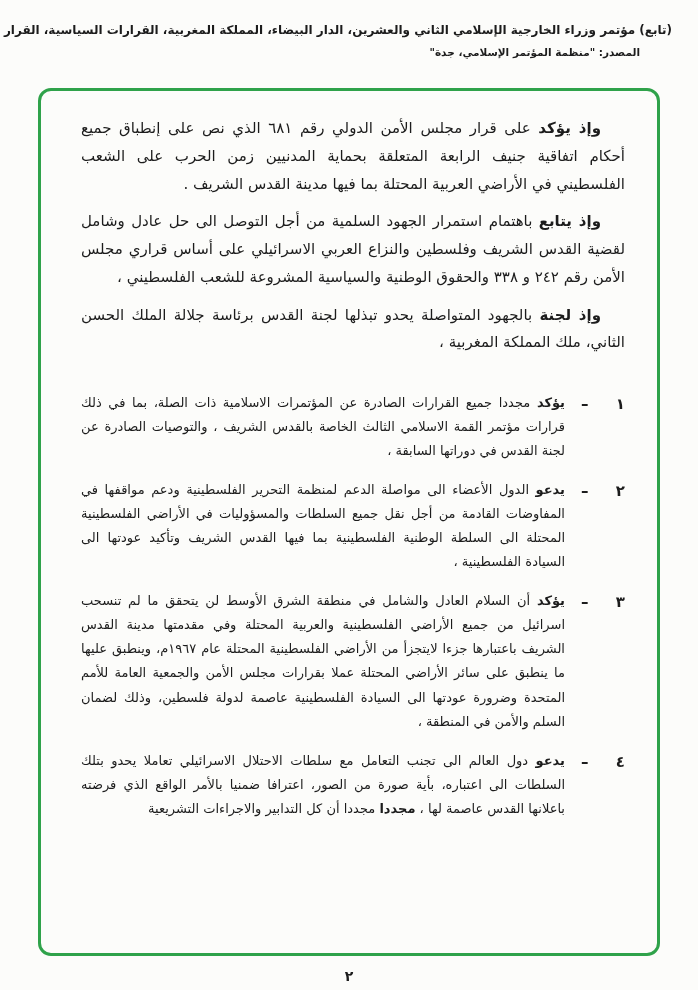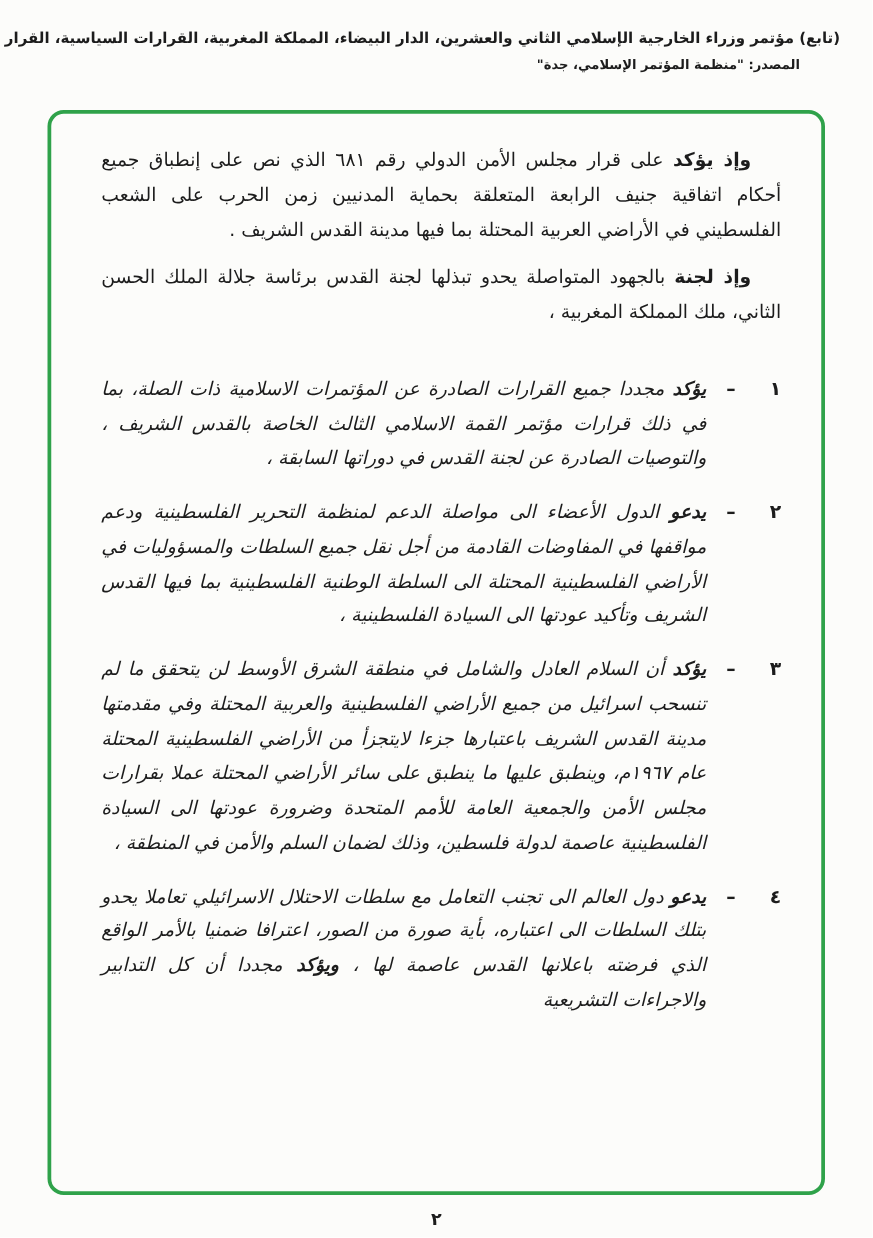--- a/index.html
+++ b/index.html
@@ -37,21 +37,21 @@
     margin-bottom:10px;
   }
   .items-section { margin-top:34px; }
   .item { display:flex; gap:16px; margin-bottom:15px; }
   .marker {
     flex:0 0 44px;
     display:flex; justify-content:space-between; align-items:flex-start;
     font-size:15px; line-height:1.85; font-weight:bold;
   }
   .itext {
-    flex:1; font-size:15px; line-height:1.85; text-align:justify;font-style:italic;
+    flex:1; font-size:13px; line-height:1.85; text-align:justify;
   }
   .lead, .bold-mid { font-weight:bold; }
   .footer-page {
     position:absolute; bottom:6px; left:0; right:0;
     text-align:center; font-size:14px; font-weight:bold;
   }
 </style>
 </head>
 <body>
 
@@ -59,20 +59,21 @@
 
   <div class="header">
     <div class="header-line1">(تابع) مؤتمر وزراء الخارجية الإسلامي الثاني والعشرين، الدار البيضاء، المملكة المغربية، القرارات السياسية، القرار الرقم ٢٢/٢-س</div>
     <div class="header-line2">المصدر: "منظمة المؤتمر الإسلامي، جدة"</div>
   </div>
 
   <div class="frame" style="border-color: rgb(47, 162, 74);">
 
     <div>
       <p class="para"><b class="lead">وإذ يؤكد</b><span> على قرار مجلس الأمن الدولي رقم ٦٨١ الذي نص على إنطباق جميع أحكام اتفاقية جنيف الرابعة المتعلقة بحماية المدنيين زمن الحرب على الشعب الفلسطيني في الأراضي العربية المحتلة بما فيها مدينة القدس الشريف .</span></p>
+      <p class="para"><b class="lead">وإذ يتابع</b><span> باهتمام استمرار الجهود السلمية من أجل التوصل الى حل عادل وشامل لقضية القدس الشريف وفلسطين والنزاع العربي الاسرائيلي على أساس قراري مجلس الأمن رقم ٢٤٢ و ٣٣٨ والحقوق الوطنية والسياسية المشروعة للشعب الفلسطيني ،</span></p>
       <p class="para"><b class="lead">وإذ لجنة</b><span> بالجهود المتواصلة يحدو تبذلها لجنة القدس برئاسة جلالة الملك الحسن الثاني، ملك المملكة المغربية ،</span></p>
     </div>
 
     <div class="items-section">
 
       <div class="item">
         <div class="marker">
           <span>١</span>
           <span>–</span>
         </div>
@@ -93,21 +94,21 @@
           <span>–</span>
         </div>
         <p class="itext"><b class="lead">يؤكد</b><span> أن السلام العادل والشامل في منطقة الشرق الأوسط لن يتحقق ما لم تنسحب اسرائيل من جميع الأراضي الفلسطينية والعربية المحتلة وفي مقدمتها مدينة القدس الشريف باعتبارها جزءا لايتجزأ من الأراضي الفلسطينية المحتلة عام ١٩٦٧م، وينطبق عليها ما ينطبق على سائر الأراضي المحتلة عملا بقرارات مجلس الأمن والجمعية العامة للأمم المتحدة وضرورة عودتها الى السيادة الفلسطينية عاصمة لدولة فلسطين، وذلك لضمان السلم والأمن في المنطقة ،</span><b class="bold-mid"></b><span></span></p>
       </div>
 
       <div class="item">
         <div class="marker">
           <span>٤</span>
           <span>–</span>
         </div>
-        <p class="itext"><b class="lead">يدعو</b><span> دول العالم الى تجنب التعامل مع سلطات الاحتلال الاسرائيلي تعاملا يحدو بتلك السلطات الى اعتباره، بأية صورة من الصور، اعترافا ضمنيا بالأمر الواقع الذي فرضته باعلانها القدس عاصمة لها ، </span><b class="bold-mid">ويؤكد</b><span> مجددا أن كل التدابير والاجراءات التشريعية</span></p>
+        <p class="itext"><b class="lead">يدعو</b><span> دول العالم الى تجنب التعامل مع سلطات الاحتلال الاسرائيلي تعاملا يحدو بتلك السلطات الى اعتباره، بأية صورة من الصور، اعترافا ضمنيا بالأمر الواقع الذي فرضته باعلانها القدس عاصمة لها ، </span><b class="bold-mid">مجددا</b><span> مجددا أن كل التدابير والاجراءات التشريعية</span></p>
       </div>
 
     </div>
   </div>
 
   <div class="footer-page">٢</div>
 
 </div>
 
 </body></html>

